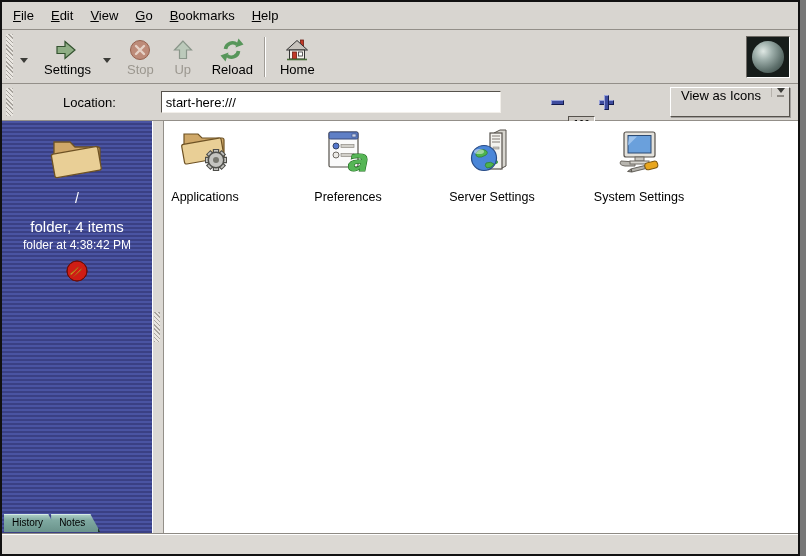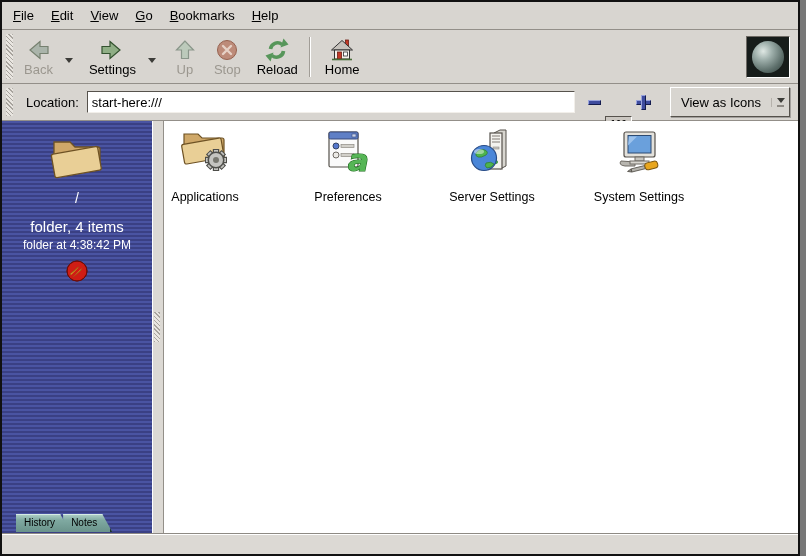--- a/index.html
+++ b/index.html
@@ -28,54 +28,54 @@
     border-top:5px solid #3c3c38; }
   .tb-sep { width:1px; height:40px; background:#a19d97; box-shadow:1px 0 0 #ffffff; margin:0 7px 0 3px; }
   .spacer { flex:1; }
   .throbber-box { width:42px; height:40px; margin-right:3px; background:#161c1a;
     border:1px solid; border-color:#6e6a64 #ffffff #ffffff #6e6a64;
     display:flex; align-items:center; justify-content:center; }
   .sphere { width:32px; height:32px; border-radius:50%;
     background:radial-gradient(circle at 35% 32%, #dfe8e4 0%, #9daeaa 30%, #5d6f6b 65%, #2e3c39 100%); }
   
   .locationbar { height:36px; flex:0 0 auto; display:flex; align-items:center;
-    border-bottom:1px solid #938f89; padding-right:8px; }
+    border-bottom:1px solid #938f89; padding-right:8px;gap:37px; }
   .loc-label { font-size:13px; margin:0 8px 0 10px; }
   .loc-input { flex:1; height:22px; box-sizing:border-box; font:13px "Liberation Sans",sans-serif;
     padding:0 4px; background:#fff; color:#000;
     border:1px solid; border-color:#56524c #f2efea #f2efea #56524c; outline:none; }
   .zoom-ctrl { display:flex; align-items:center; gap:4px; margin:0 9px 0 13px; }
   .zoom-minus { width:13px; height:5px; background:#3e4c9e; box-sizing:border-box;
     border-top:1px solid #9aa4dc; border-left:1px solid #9aa4dc;
     border-bottom:1px solid #141c4e; border-right:1px solid #141c4e; }
   .zoom-level { width:27px; height:16px; background:#cbc7c1; box-sizing:border-box;
     border:1px solid; border-color:#56524c #fff #fff #56524c;
     font-size:10px; font-weight:bold; display:flex; align-items:center; justify-content:center;margin-top:44px; }
   .zoom-plus { position:relative; width:15px; height:15px; }
   .zoom-plus::before, .zoom-plus::after { content:""; position:absolute; background:#3e4c9e; box-sizing:border-box;
     border-top:1px solid #9aa4dc; border-left:1px solid #9aa4dc;
     border-bottom:1px solid #141c4e; border-right:1px solid #141c4e; }
   .zoom-plus::before { left:0; top:5px; width:15px; height:5px; }
   .zoom-plus::after  { left:5px; top:0; width:5px; height:15px; }
-  .view-btn { display:flex; align-items:center; height:28px; margin-left:10px; background:#d8d5d0;
+  .view-btn { display:flex; align-items:flex-start; height:28px; margin-left:10px; background:#d8d5d0;
     border:1px solid; border-color:#ffffff #55514b #55514b #ffffff; box-shadow:1px 1px 0 rgba(0,0,0,.25);
     font-size:13px; }
   .view-label { display:flex; align-items:center; padding:0 10px; }
   .view-arrow { width:17px; border-left:1px solid #b6b2ac; display:flex; flex-direction:column;
     align-items:center; justify-content:center; gap:2px; }
   .view-arrow .bar { width:7px; height:2px; background:#8e8a84; }
   
   .content { flex:1; display:flex; min-height:0; }
   .sidebar { width:150px; flex:0 0 auto; position:relative; color:#fff; text-align:center;
     background:repeating-linear-gradient(180deg,#4a54a2 0px,#4a54a2 2px,#3a4084 2px,#3a4084 4px);
     display:flex; flex-direction:column; align-items:center; }
   .sb-name { font-size:14px; margin-top:7px; }
   .sb-info { font-size:15px; margin-top:12px; }
   .sb-info2 { font-size:12px; margin-top:3px; }
-  .sb-tabs { position:absolute; left:14px; bottom:1px; display:flex; }
+  .sb-tabs { position:absolute; left:2px; bottom:1px; display:flex; }
   .sb-tab { height:18px; line-height:17px; font-size:10px; color:#000; padding:0 15px 0 8px;
     clip-path:polygon(0 0, calc(100% - 10px) 0, 100% 100%, 0 100%);
     background:linear-gradient(180deg,#b2d2ca 0%, #7fa9a1 35%, #6a938b 100%);
     box-shadow:inset 0 1px 0 #d5ebe5, inset -2px 0 0 #1c332e; }
   .sb-tab + .sb-tab { margin-left:-7px; }
   .splitter { width:10px; flex:0 0 auto; background:#dcd9d4; position:relative;
     border-left:1px solid #ffffff; border-right:1px solid #938f89; }
   .splitter-grip { position:absolute; top:50%; left:1px; transform:translateY(-50%);
     width:6px; height:30px;
     background:repeating-linear-gradient(45deg,#a8a49e 0px,#a8a49e 1px,#e9e6e1 1px,#e9e6e1 3px); }
@@ -96,61 +96,53 @@
     <span class="menu-item"><span class="u">E</span>dit</span>
     <span class="menu-item"><span class="u">V</span>iew</span>
     <span class="menu-item"><span class="u">G</span>o</span>
     <span class="menu-item"><span class="u">B</span>ookmarks</span>
     <span class="menu-item"><span class="u">H</span>elp</span>
   </div>
 
   <div class="toolbar">
     <div class="grip"></div>
 
-    <div class="tb-btn disabled">
-      <span>
-        <svg width="26" height="26" viewBox="0 0 26 26">
-          <path d="M15,4.5 L5,13 L15,21.5 L15,16.5 L23,16.5 L23,9.5 L15,9.5 Z" fill="#aab4aa" stroke="#76806f" stroke-width="1.2"></path>
-        </svg>
-      </span>
-      <span class="lbl">Back</span>
-    </div>
     <div class="chev-btn">
       <span class="tri-down"></span>
     </div>
 
     <div class="tb-btn">
       <span>
         <svg width="26" height="26" viewBox="0 0 26 26">
           <path d="M11,4.5 L21,13 L11,21.5 L11,16.5 L3,16.5 L3,9.5 L11,9.5 Z" fill="#8fae85" stroke="#33522f" stroke-width="1.2"></path>
         </svg>
       </span>
       <span class="lbl">Settings</span>
     </div>
     <div class="chev-btn">
       <span class="tri-down"></span>
     </div>
 
     <div class="tb-btn disabled">
       <span>
         <svg width="26" height="26" viewBox="0 0 26 26">
-          <path d="M13,4 L4.5,13 L9.5,13 L9.5,21.5 L16.5,21.5 L16.5,13 L21.5,13 Z" fill="#bccabb" stroke="#8a968a" stroke-width="1.2"></path>
-        </svg>
-      </span>
-      <span class="lbl">Up</span>
-    </div>
-
-    <div class="tb-btn disabled">
-      <span>
-        <svg width="26" height="26" viewBox="0 0 26 26">
           <circle cx="13" cy="13" r="9.5" fill="#bd8b79" stroke="#96624f" stroke-width="1"></circle>
           <path d="M9,9 L17,17 M17,9 L9,17" stroke="#e6d1c6" stroke-width="2.4" stroke-linecap="round"></path>
         </svg>
       </span>
       <span class="lbl">Stop</span>
+    </div>
+
+    <div class="tb-btn disabled">
+      <span>
+        <svg width="26" height="26" viewBox="0 0 26 26">
+          <path d="M13,4 L4.5,13 L9.5,13 L9.5,21.5 L16.5,21.5 L16.5,13 L21.5,13 Z" fill="#bccabb" stroke="#8a968a" stroke-width="1.2"></path>
+        </svg>
+      </span>
+      <span class="lbl">Up</span>
     </div>
 
     <div class="tb-btn">
       <span>
         <svg width="26" height="26" viewBox="0 0 26 26">
           <path d="M6.5,12 A7,7 0 0 1 18,7.5" fill="none" stroke="#57965a" stroke-width="3.6"></path>
           <path d="M19.5,1.5 L24.5,7.5 L16.5,10.5 Z" fill="#57965a"></path>
           <path d="M19.5,14 A7,7 0 0 1 8,18.5" fill="none" stroke="#57965a" stroke-width="3.6"></path>
           <path d="M6.5,24.5 L1.5,18.5 L9.5,15.5 Z" fill="#57965a"></path>
         </svg>

